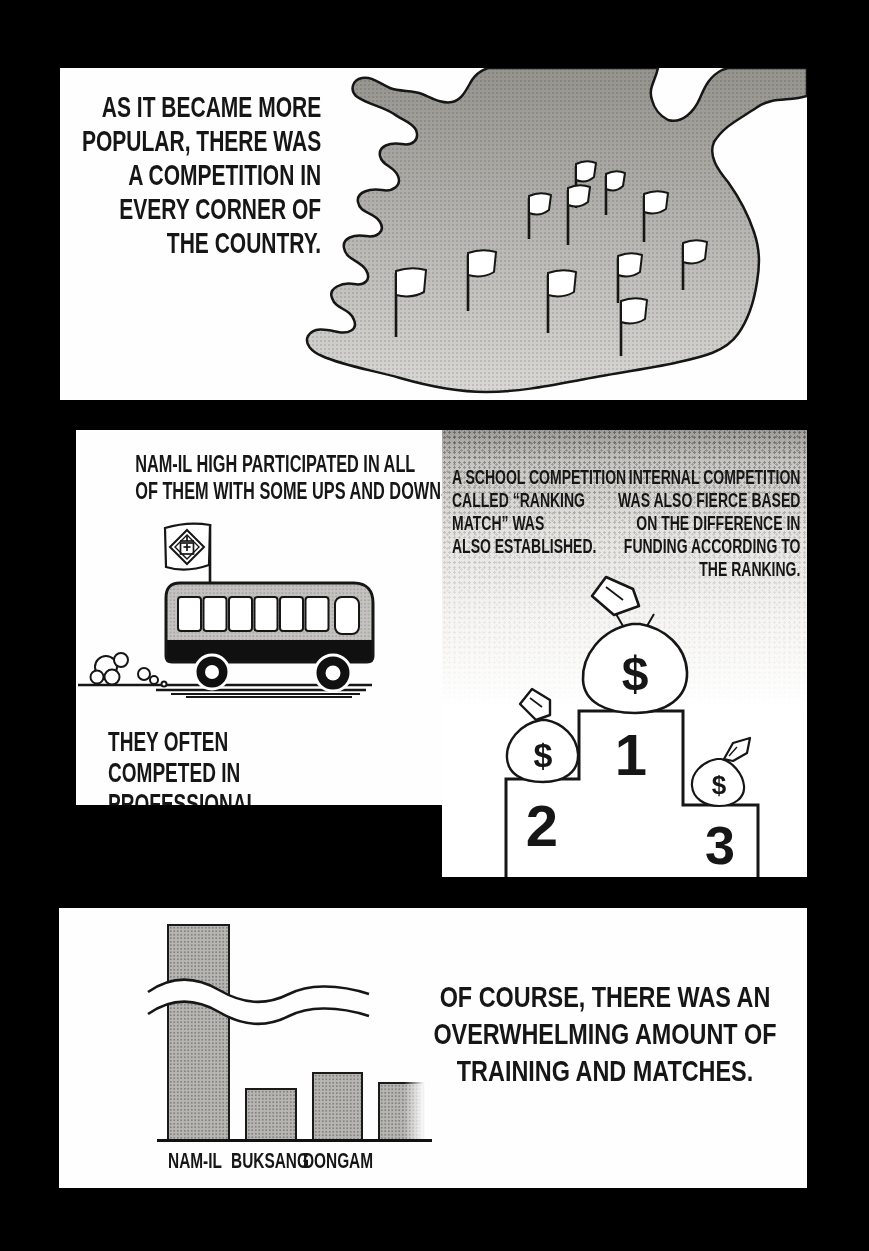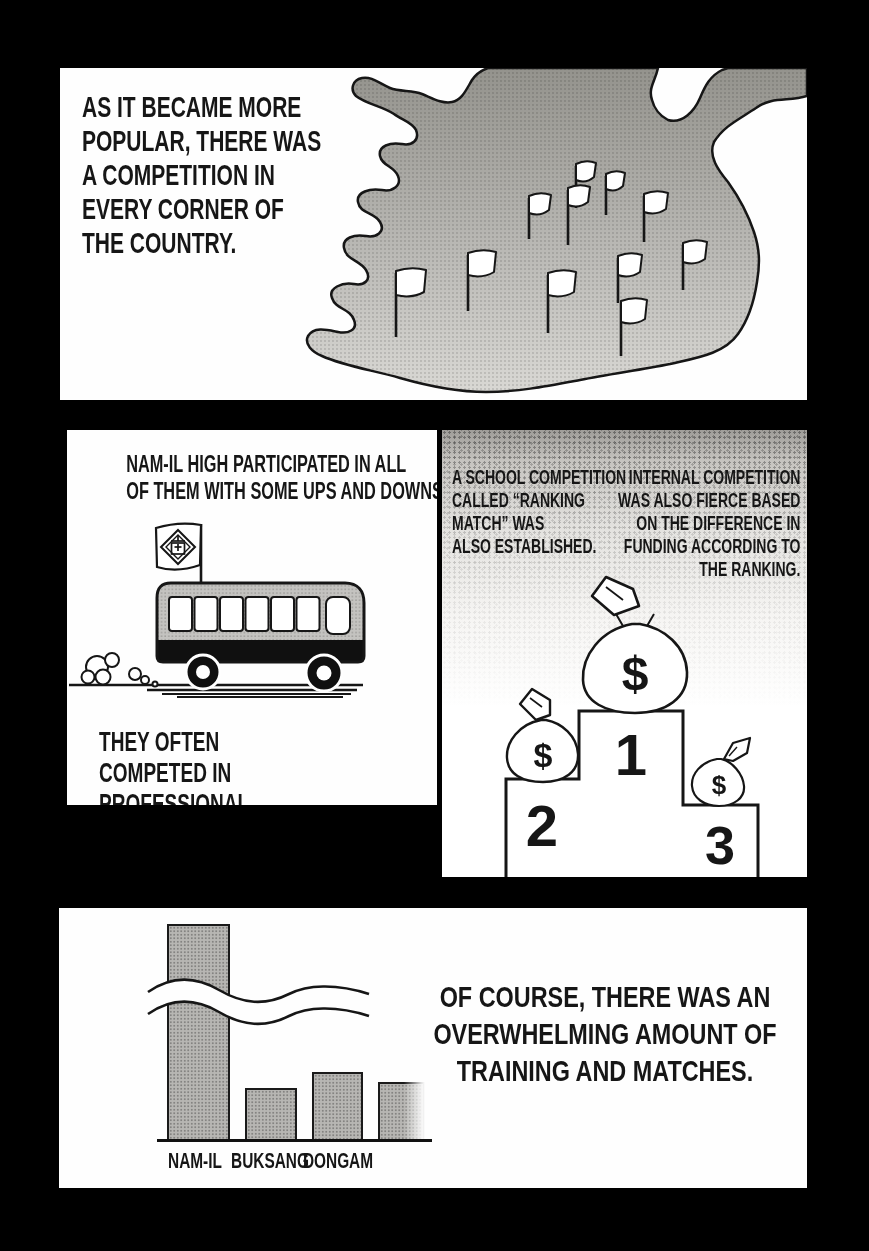--- a/index.html
+++ b/index.html
@@ -1,20 +1,20 @@
 <!DOCTYPE html>
 <html><head>
 <meta charset="utf-8">
 <style>
   html,body{margin:0;padding:0;background:#000;}
   #page{position:relative;width:869px;height:1251px;background:#000;overflow:hidden;
         font-family:"Liberation Sans", sans-serif;}
   .panel{position:absolute;background:#fefefe;overflow:hidden;}
-  #panel1{left:60px;top:68px;width:747px;height:332px;}
-  #panel2{left:67px;top:430px;width:370px;height:375px;text-decoration:underline;}
+  #panel1{left:60px;top:68px;width:747px;height:332px;text-align:right;}
+  #panel2{left:76px;top:430px;width:370px;height:375px;text-decoration:underline;}
   #panel3{left:442px;top:430px;width:365px;height:447px;
           background:linear-gradient(180deg,#9f9d99 0%,#c6c4c0 7%,#e3e2df 22%,#f6f5f3 42%,#ffffff 62%);}
   #panel4{left:59px;top:908px;width:748px;height:280px;}
   .grain{position:absolute;inset:0;pointer-events:none;
      background-image:radial-gradient(rgba(40,40,40,.45) 1px, transparent 1.3px),
                       radial-gradient(rgba(40,40,40,.3) 1px, transparent 1.3px);
      background-size:5px 5px,7px 7px;background-position:0 0,2px 3px;
      -webkit-mask-image:linear-gradient(#000 0%,rgba(0,0,0,.55) 16%,rgba(0,0,0,.18) 38%,transparent 62%);
      mask-image:linear-gradient(#000 0%,rgba(0,0,0,.55) 16%,rgba(0,0,0,.18) 38%,transparent 62%);}
   .cap{position:absolute;font-weight:bold;color:#161616;white-space:nowrap;letter-spacing:0;}

